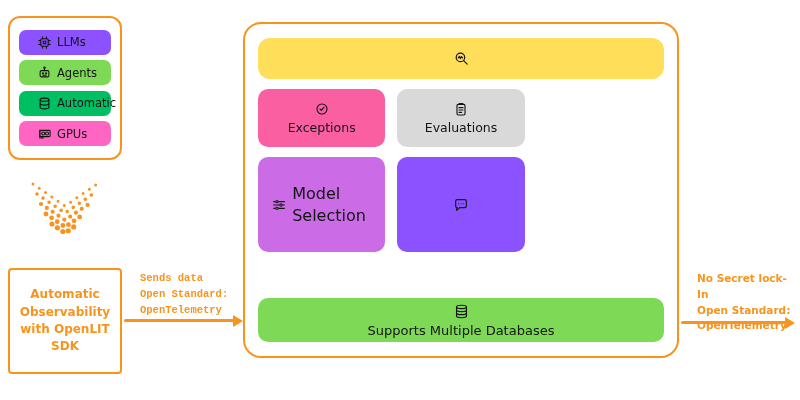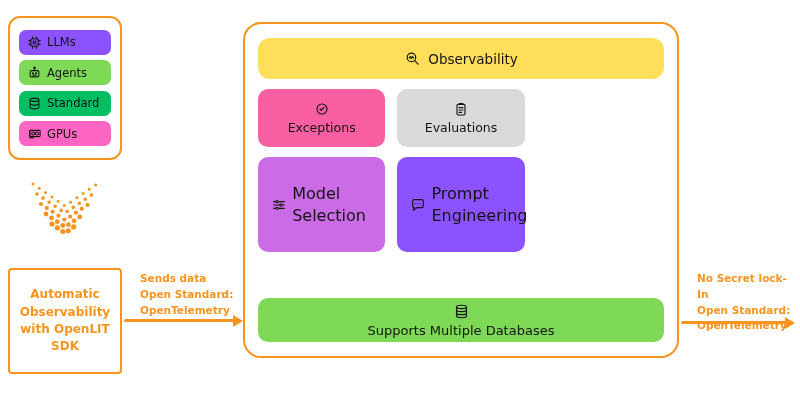--- a/index.html
+++ b/index.html
@@ -10,42 +10,42 @@
   }
   
   .src-box {
     position:absolute; left:8px; top:16px; width:114px; height:144px;
     border:2px solid var(--accent); border-radius:12px; box-sizing:border-box;
     display:flex; flex-direction:column; justify-content:space-evenly; padding:6px 9px;
     background:#fff;
   }
   .pill {
     height:25px; border-radius:7px; display:flex; align-items:center; gap:5px;
-    padding:0 8px; font-size:11.5px; font-weight:500; color:var(--ink);
+    padding:0 18px; font-size:11.5px; font-weight:500; color:var(--ink);
   }
   .icn { display:inline-flex; align-items:center; justify-content:center; line-height:0; }
   
   .chevron { position:absolute; left:27px; top:180px; line-height:0; }
   
   .sdk-box {
     position:absolute; left:8px; top:268px; width:114px; height:106px;
     border:2px solid var(--accent); border-radius:4px; box-sizing:border-box;
     display:flex; align-items:center; justify-content:center; text-align:center;
     color:var(--accent); font-weight:bold; font-size:12px; line-height:1.45; padding:6px;
     background:#fff;
   }
   
   .shaft { position:absolute; height:2.5px; background:var(--accent); border-radius:2px; }
   .shaft.left { left:124px; top:319px; width:110px; }
   .shaft.right { left:681px; top:321px; width:105px; }
   .head { position:absolute; width:0; height:0; border-top:6px solid transparent; border-bottom:6px solid transparent; }
   .head.left { left:233px; top:314.5px; border-left:10px solid var(--accent); }
   .head.right { left:785px; top:316.5px; border-left:10px solid var(--accent); }
   .arrow-label { position:absolute; color:var(--accent); font-size:10.5px; font-weight:600; line-height:1.5; }
-  .arrow-label.left { left:140px; top:271px; width:102px; }
+  .arrow-label.left { left:140px; top:271px; width:102px;font-family:Liberation Mono, monospace; }
   .arrow-label.right { left:697px; top:271px; width:100px; }
   
   .platform {
     position:absolute; left:243px; top:22px; width:436px; height:336px;
     border:2px solid var(--accent); border-radius:18px; box-sizing:border-box;
     background:#fff; padding:14px 13px; display:flex; flex-direction:column; gap:10px;
   }
   .bar {
     border-radius:12px; display:flex; align-items:center; justify-content:center;
     gap:7px; font-size:13.5px; color:var(--ink);
@@ -99,21 +99,21 @@
     <div class="pill" style="background-color: rgb(0, 191, 99);">
       <span class="icn">
         <svg viewBox="0 0 24 24" width="15" height="15">
             <g fill="none" stroke="#141414" stroke-width="1.7">
               <ellipse cx="12" cy="6" rx="7" ry="2.6"></ellipse>
               <path d="M5 6v12c0 1.4 3.1 2.6 7 2.6s7-1.2 7-2.6V6"></path>
               <path d="M5 12c0 1.4 3.1 2.6 7 2.6s7-1.2 7-2.6"></path>
             </g>
           </svg>
       </span>
-      <span>Standard</span>
+      <span>Automatic</span>
     </div>
     <div class="pill" style="background-color: rgb(255, 102, 196);">
       <span class="icn">
         <svg viewBox="0 0 24 24" width="15" height="15">
             <g fill="none" stroke="#141414" stroke-width="1.7" stroke-linecap="round">
               <rect x="4.5" y="7" width="16.5" height="10" rx="1.5"></rect>
               <circle cx="10" cy="12" r="2.5"></circle>
               <circle cx="16" cy="12" r="2.5"></circle>
               <path d="M4.5 7v12M6.5 19h3.5"></path>
             </g>
@@ -152,21 +152,20 @@
     <div class="bar obs" style="background-color: rgb(255, 222, 89);">
       <span class="icn">
         <svg viewBox="0 0 24 24" width="17" height="17">
             <g fill="none" stroke="#141414" stroke-width="1.7" stroke-linecap="round" stroke-linejoin="round">
               <circle cx="10.5" cy="10.5" r="6"></circle>
               <path d="M15 15l5 5"></path>
               <path d="M7.5 11.2l1.5-2.2 1.5 3 1.6-2.6 1.4 1.6"></path>
             </g>
           </svg>
       </span>
-      <span>Observability</span>
     </div>
 
     <div class="grid3">
       <div class="feat-sm" style="background-color: rgb(250, 95, 162);">
         <span class="icn">
           <svg viewBox="0 0 24 24" width="16" height="16">
               <g fill="none" stroke="#141414" stroke-width="1.7" stroke-linecap="round" stroke-linejoin="round">
                 <circle cx="12" cy="12" r="7.5"></circle>
                 <path d="M9 12l2 2 4-4.5"></path>
               </g>
@@ -204,21 +203,20 @@
       </div>
       <div class="feat-lg" style="background-color: rgb(140, 82, 255);">
         <span class="icn">
           <svg viewBox="0 0 24 24" width="16" height="16">
               <g fill="none" stroke="#141414" stroke-width="1.7" stroke-linecap="round" stroke-linejoin="round">
                 <path d="M4 6.5A2.5 2.5 0 0 1 6.5 4h11A2.5 2.5 0 0 1 20 6.5v7a2.5 2.5 0 0 1-2.5 2.5H10l-4.5 4v-4H6.5A2.5 2.5 0 0 1 4 13.5z"></path>
                 <path d="M8.5 10.2h.01M12 10.2h.01M15.5 10.2h.01"></path>
               </g>
             </svg>
         </span>
-        <span class="lbl">Prompt Engineering</span>
       </div>
     </div>
 
     <div class="bar db" style="background-color: rgb(126, 217, 87); margin-top: 36px;">
       <span class="icn">
         <svg viewBox="0 0 24 24" width="17" height="17">
             <g fill="none" stroke="#141414" stroke-width="1.6">
               <ellipse cx="12" cy="5.5" rx="7" ry="2.4"></ellipse>
               <path d="M5 5.5v4.3c0 1.3 3.1 2.4 7 2.4s7-1.1 7-2.4V5.5"></path>
               <path d="M5 9.8v4.3c0 1.3 3.1 2.4 7 2.4s7-1.1 7-2.4V9.8"></path>

